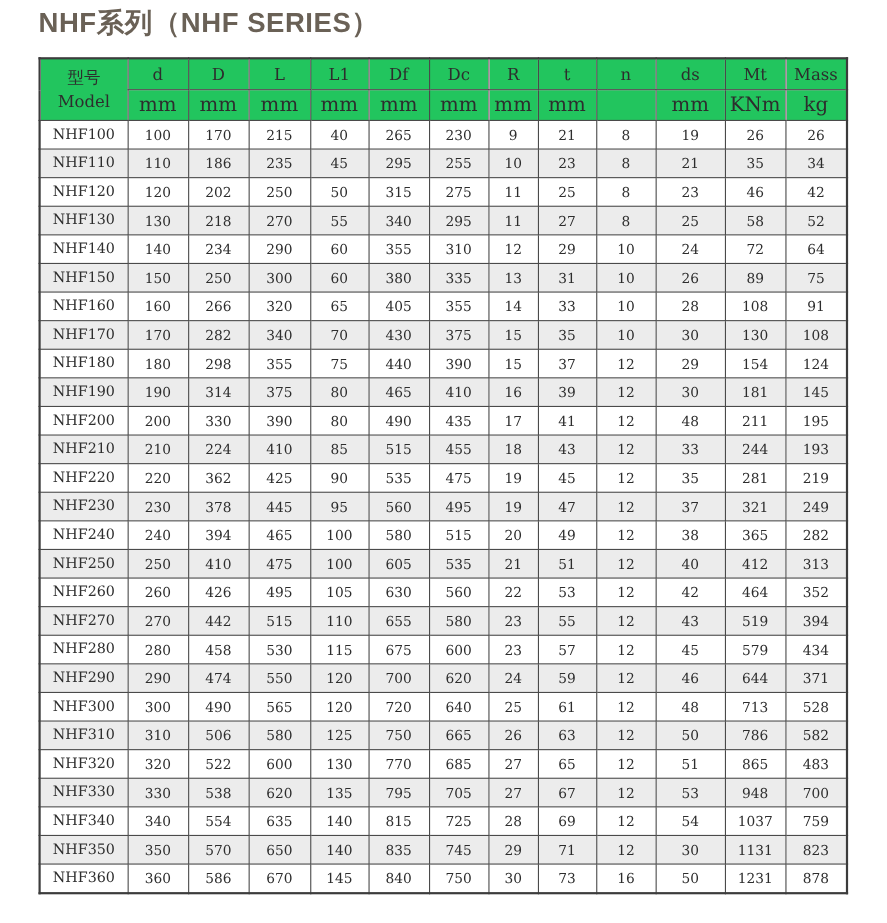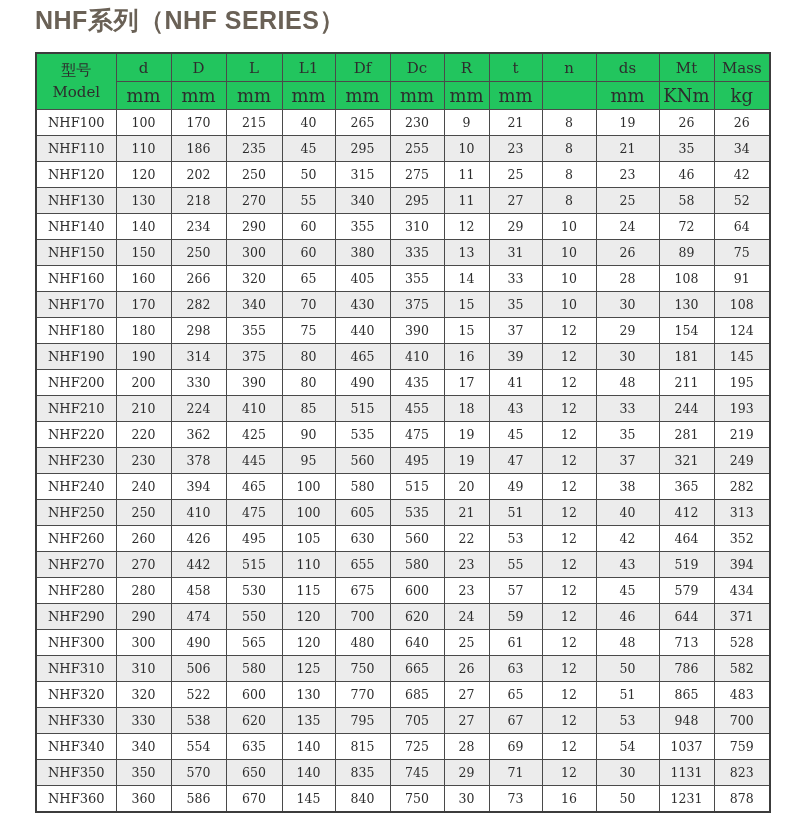--- a/index.html
+++ b/index.html
@@ -416,21 +416,21 @@
           <td class="value-cell">46</td>
           <td class="value-cell">644</td>
           <td class="value-cell">371</td>
         </tr>
         <tr>
           <td class="model-cell">NHF300</td>
           <td class="value-cell">300</td>
           <td class="value-cell">490</td>
           <td class="value-cell">565</td>
           <td class="value-cell">120</td>
-          <td class="value-cell">480</td>
+          <td class="value-cell">720</td>
           <td class="value-cell">640</td>
           <td class="value-cell">25</td>
           <td class="value-cell">61</td>
           <td class="value-cell">12</td>
           <td class="value-cell">48</td>
           <td class="value-cell">713</td>
           <td class="value-cell">528</td>
         </tr>
         <tr>
           <td class="model-cell">NHF310</td>

